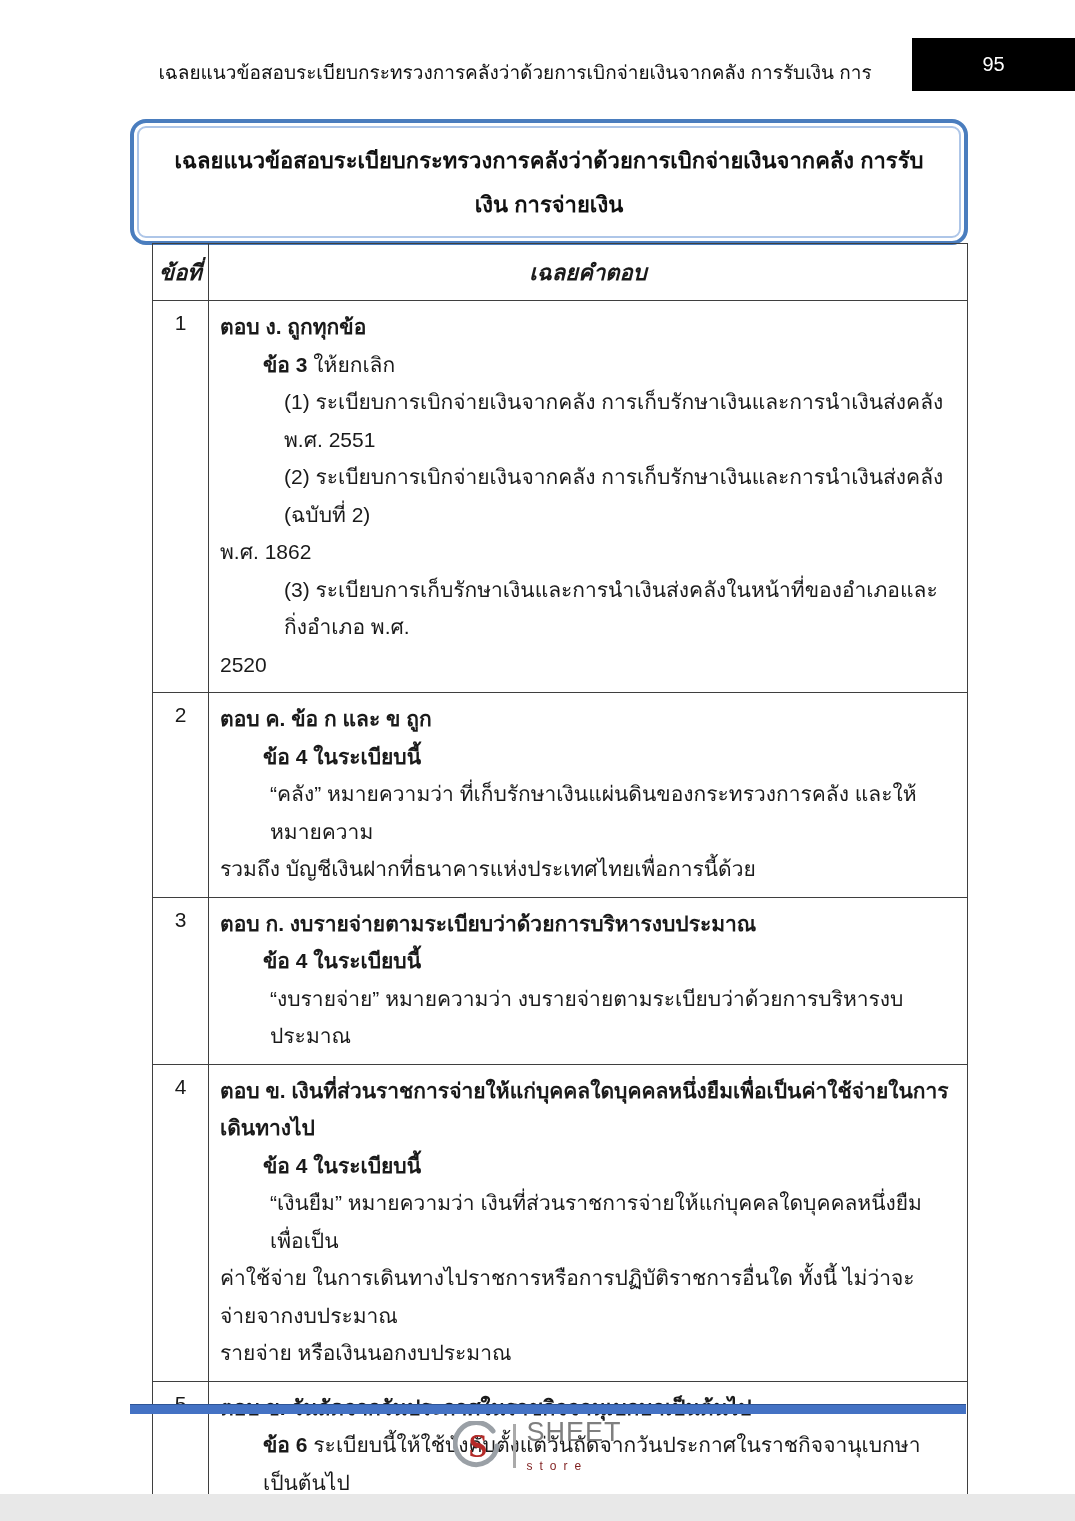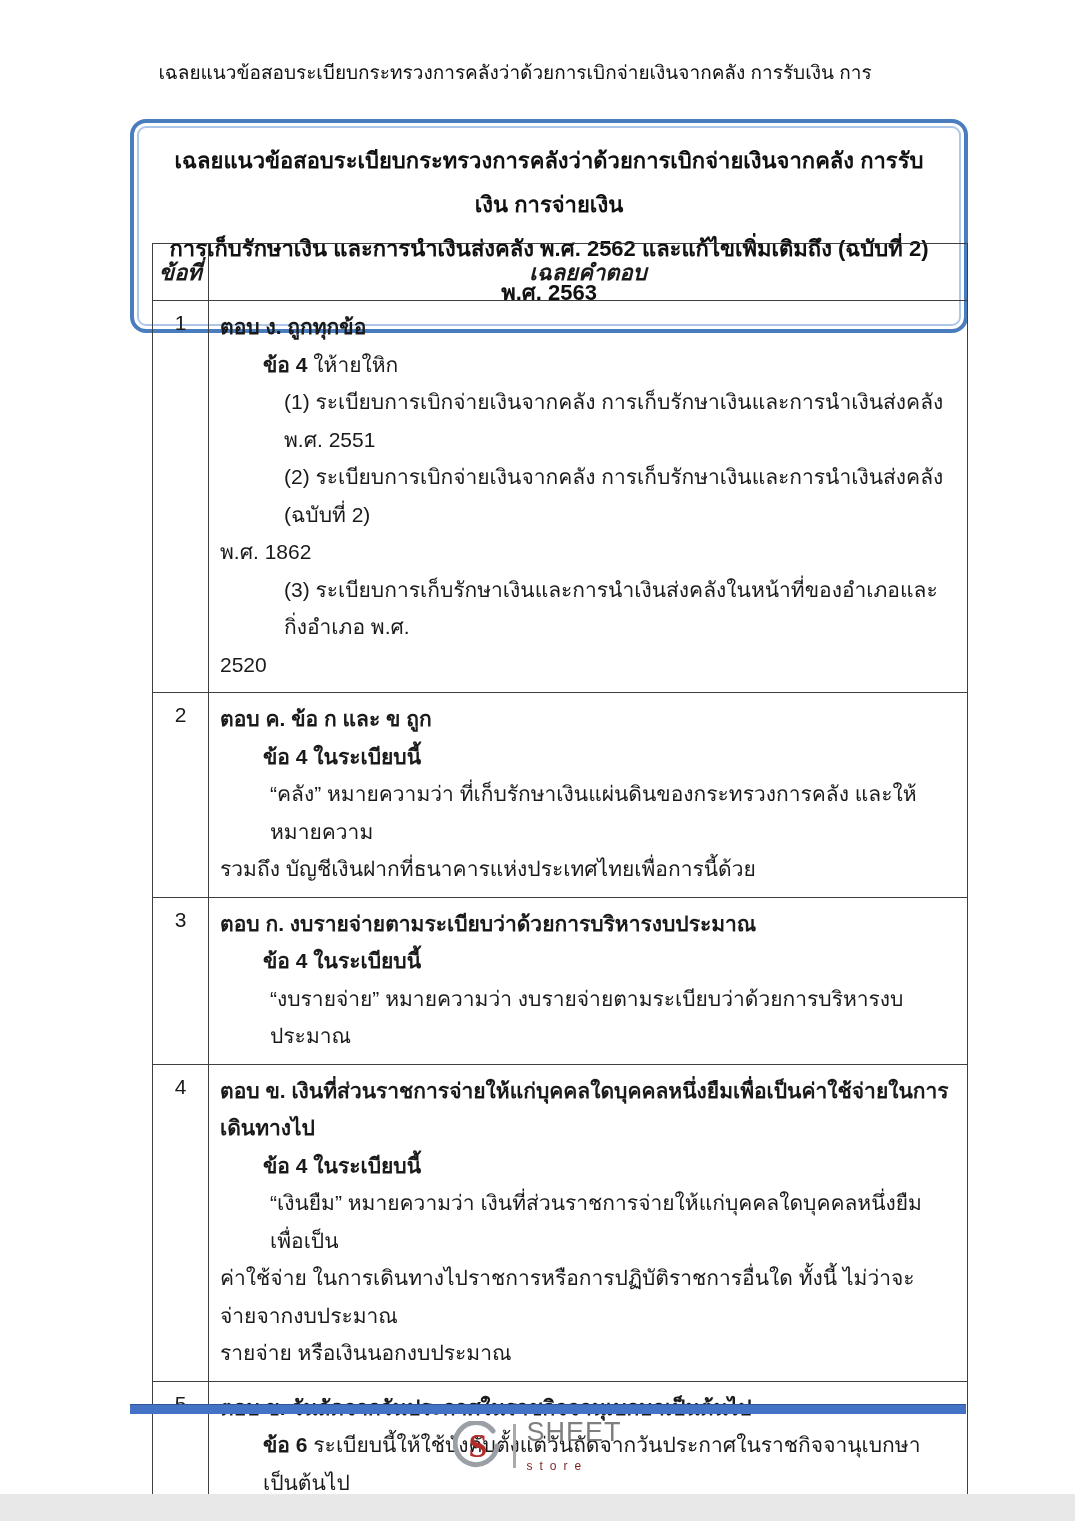--- a/index.html
+++ b/index.html
@@ -72,39 +72,41 @@
   .logo-words{display:flex;flex-direction:column;line-height:1;}
   .logo-sheet{font-size:27px;font-weight:normal;color:#7f7f7f;letter-spacing:1px;text-align:center;}
   .logo-store{font-size:12px;color:#7f1d1d;letter-spacing:7px;margin-top:14px;}
 </style>
 </head>
 <body>
 
 <div class="page">
 
   <div class="running-head">เฉลยแนวข้อสอบระเบียบกระทรวงการคลังว่าด้วยการเบิกจ่ายเงินจากคลัง การรับเงิน การ</div>
+  <div class="page-num-box">
+    <span>95</span>
+  </div>
 
   <div class="title-box">
     <div>เฉลยแนวข้อสอบระเบียบกระทรวงการคลังว่าด้วยการเบิกจ่ายเงินจากคลัง การรับเงิน การจ่ายเงิน</div>
-    <div>การเก็บรักษาเงิน และการนำเงินส่งคลัง พ.ศ. 2562 และแก้ไขเพิ่มเติมถึง (ฉบับที่ 2) พ.ศ. 2563</div>
   </div>
 
   <table class="answer-table">
     <thead>
       <tr>
         <th class="col-no-head">ข้อที่</th>
         <th>เฉลยคำตอบ</th>
       </tr>
     </thead>
     <tbody>
         <tr>
           <td class="col-no">1</td>
           <td class="col-answer">
             <div class="line indent-0"><span class="bold">ตอบ ง. ถูกทุกข้อ</span></div>
-            <div class="line indent-1"><span class="bold">ข้อ 4</span><span> ให้ายใหิก</span></div>
+            <div class="line indent-1"><span class="bold">ข้อ 3</span><span> ให้ยกเลิก</span></div>
             <div class="line indent-3"><span>(1) ระเบียบการเบิกจ่ายเงินจากคลัง การเก็บรักษาเงินและการนำเงินส่งคลัง พ.ศ. 2551</span></div>
             <div class="line indent-3"><span>(2) ระเบียบการเบิกจ่ายเงินจากคลัง การเก็บรักษาเงินและการนำเงินส่งคลัง (ฉบับที่ 2)</span></div>
             <div class="line indent-0"><span>พ.ศ. 1862</span></div>
             <div class="line indent-3"><span>(3) ระเบียบการเก็บรักษาเงินและการนำเงินส่งคลังในหน้าที่ของอำเภอและกิ่งอำเภอ พ.ศ.</span></div>
             <div class="line indent-0"><span>2520</span></div>
           </td>
         </tr>
         <tr>
           <td class="col-no">2</td>
           <td class="col-answer">

